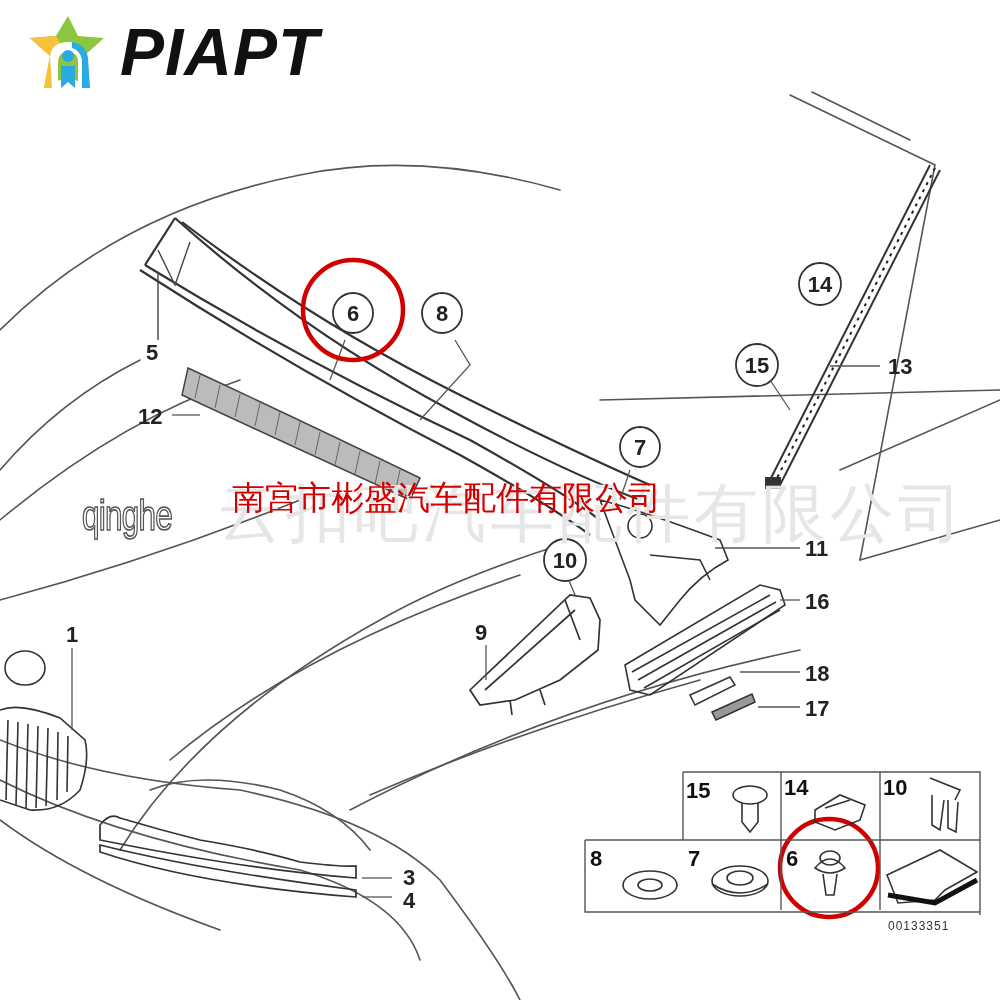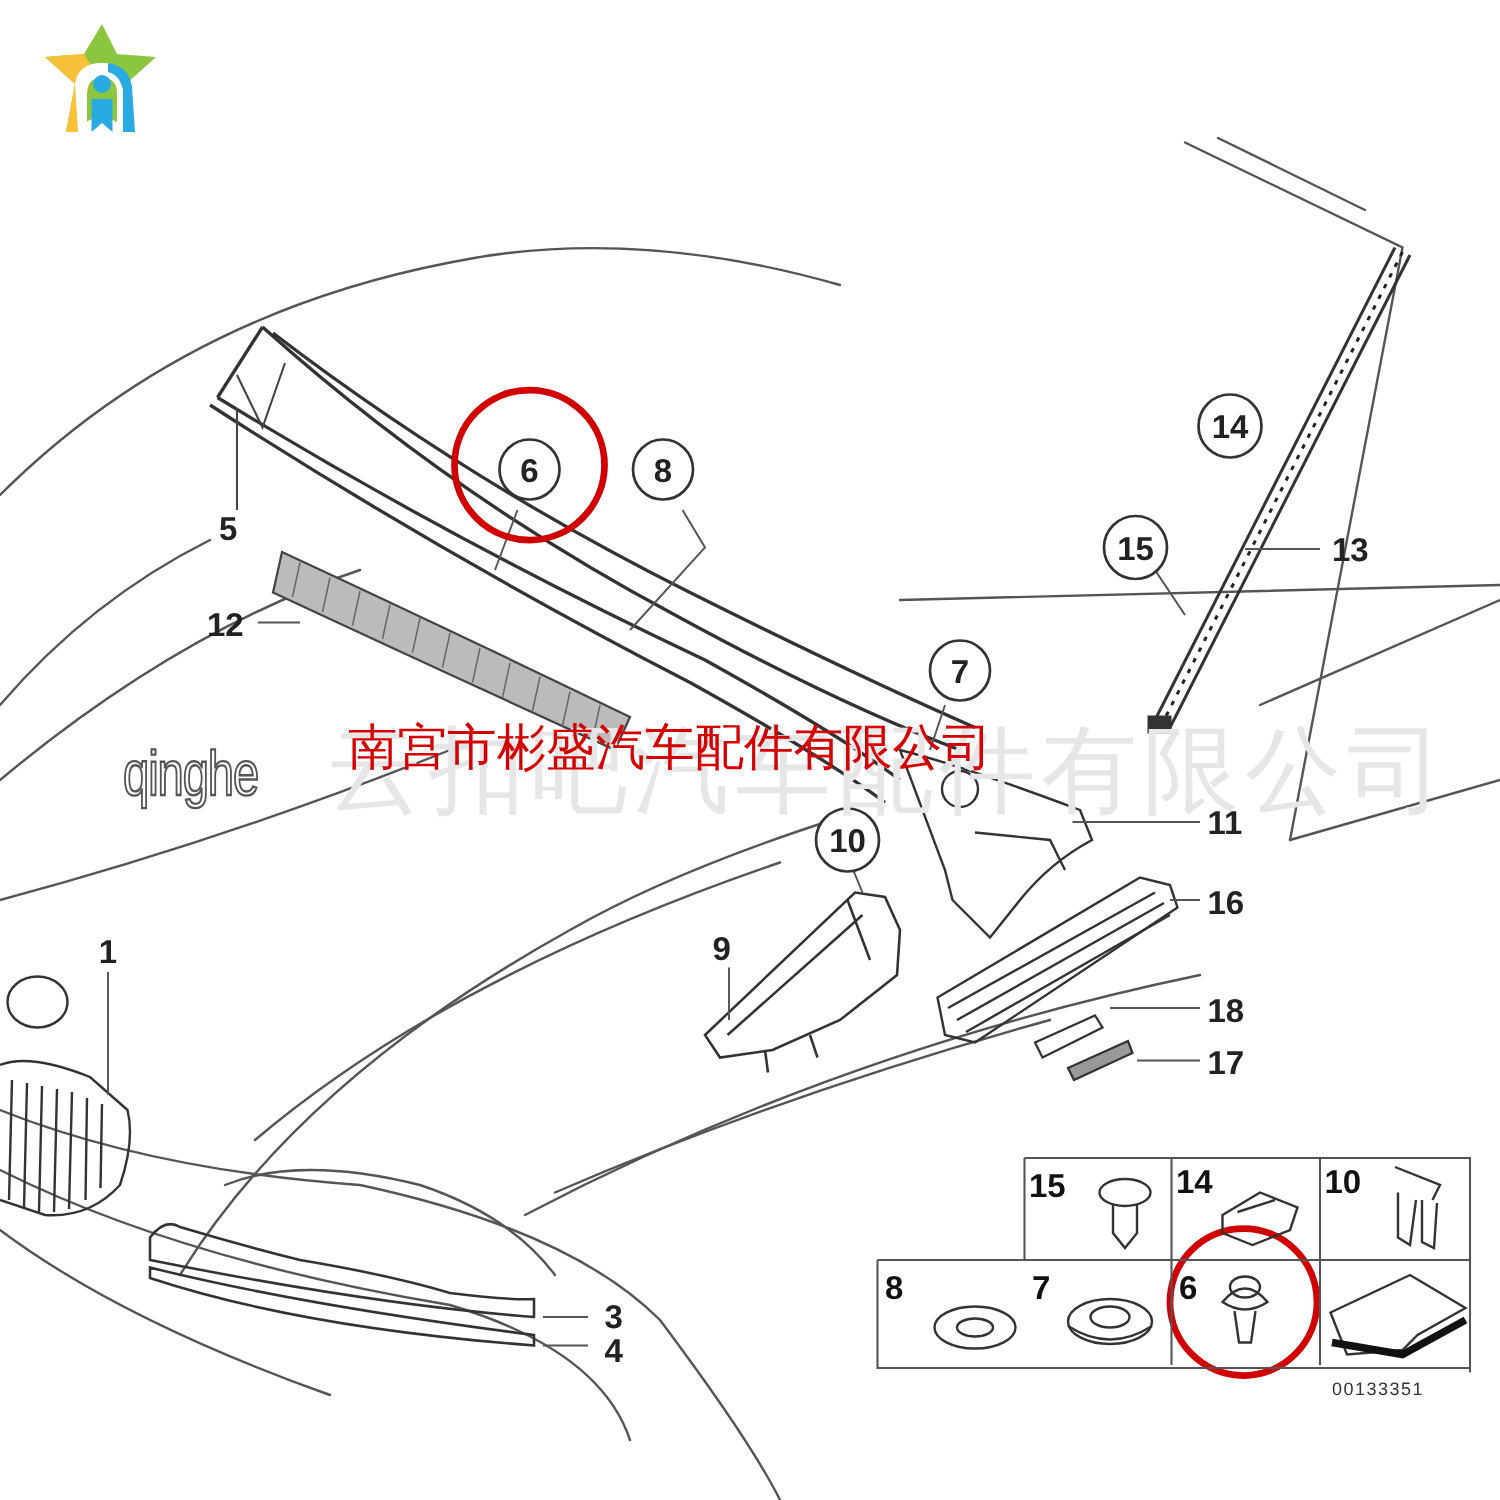--- a/index.html
+++ b/index.html
@@ -204,20 +204,21 @@
 
 <div class="logo">
   <svg class="logo-mark" viewBox="0 0 90 80" xmlns="http://www.w3.org/2000/svg">
     <path d="M46 4 L 56 24 L 82 26 L 62 44 L 68 76 L 46 64 L 22 76 L 28 44 L 8 26 L 34 24 Z" fill="#8cc63f"></path>
     <path d="M8 26 L 34 24 L 40 34 L 30 76 L 22 76 L 28 44 Z" fill="#f7c23a"></path>
     <path d="M30 76 L 28 44 Q 30 30 46 30 Q 62 30 64 44 L 68 76 L 56 76 L 56 50 Q 56 40 46 40 Q 36 40 36 50 L 36 76 Z" fill="#ffffff"></path>
     <path d="M50 30 Q 64 32 66 46 L 68 76 L 60 76 L 60 48 Q 58 38 50 36 Z" fill="#29abe2"></path>
     <circle cx="46" cy="44" r="6" fill="#29abe2"></circle>
     <path d="M39 54 L 53 54 L 53 76 L 46 70 L 39 76 Z" fill="#29abe2"></path>
   </svg>
+  <span class="logo-text">PIAPT</span>
 </div>
 
 <svg class="diagram" width="1000" height="1000" viewBox="0 0 1000 1000" xmlns="http://www.w3.org/2000/svg" style="pointer-events:none">
   <text class="callout-num" x="353" y="321" text-anchor="middle">6</text>
   <text class="callout-num" x="442" y="321" text-anchor="middle">8</text>
   <text class="callout-num" x="640" y="455" text-anchor="middle">7</text>
   <text class="callout-num" x="565" y="568" text-anchor="middle">10</text>
   <text class="callout-num" x="820" y="292" text-anchor="middle">14</text>
   <text class="callout-num" x="757" y="373" text-anchor="middle">15</text>
 

